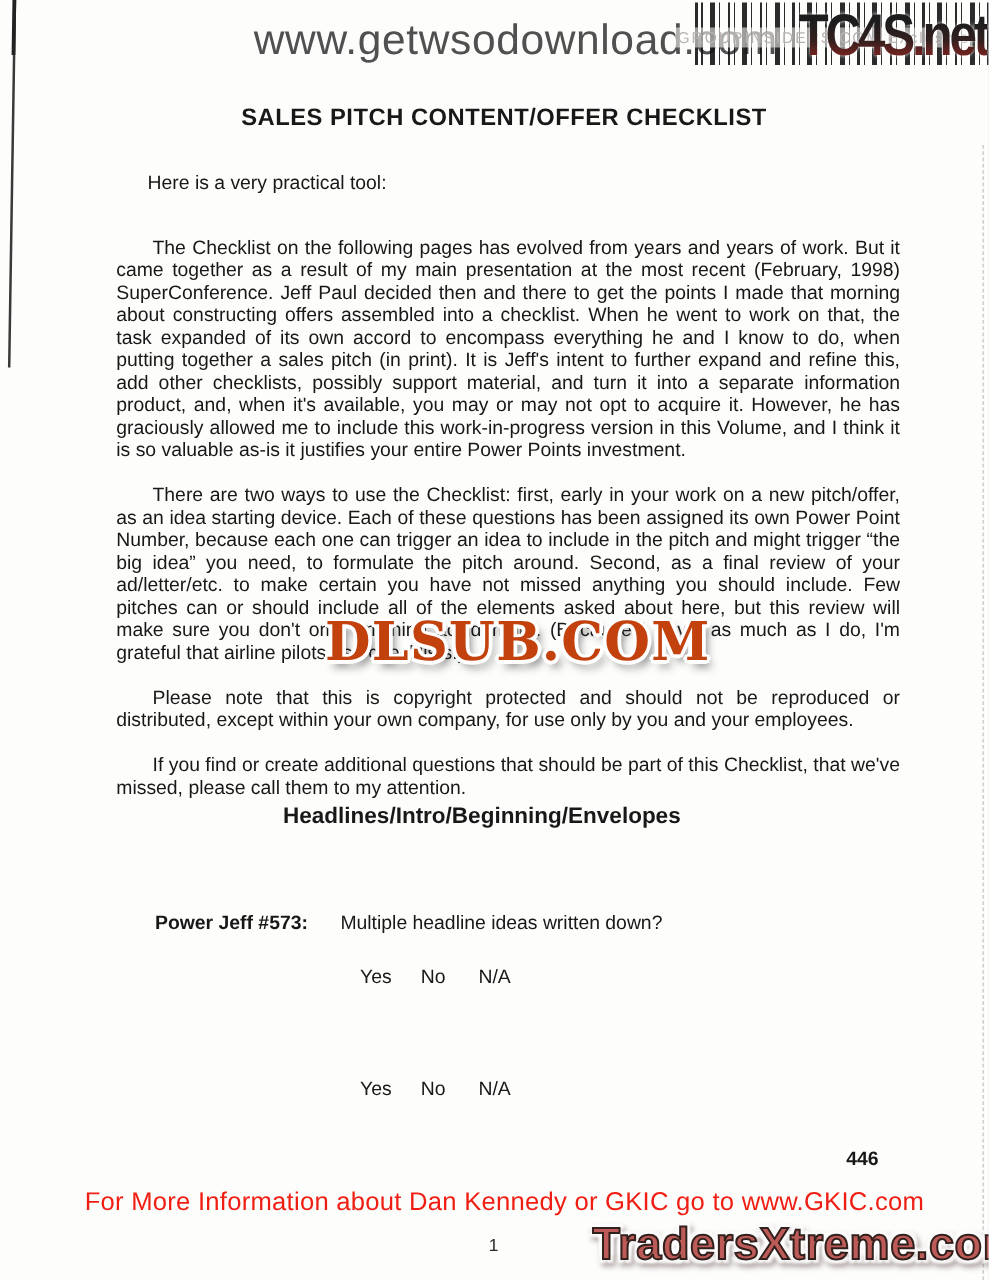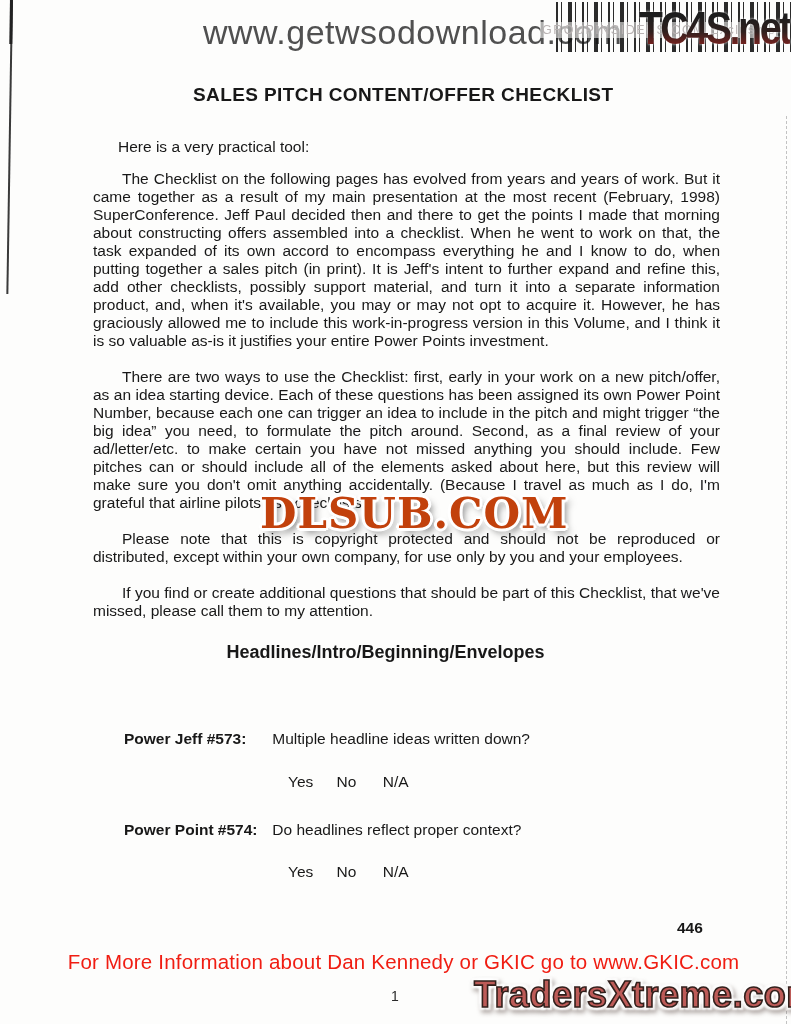--- a/index.html
+++ b/index.html
@@ -65,21 +65,21 @@
   
   .doc-title {
     position:absolute; top:84px; left:193px;
     font-size:19px; font-weight:bold; letter-spacing:0.4px;
     white-space:nowrap;
   }
   .body-text {
     position:absolute; top:138px; left:93px; width:627px;
     font-size:15.5px; line-height:18px; text-align:justify;
   }
-  .body-text .intro { text-indent:25px; margin-bottom:14px; text-align:left; }
+  .body-text .intro { text-indent:25px; margin-bottom:34px; text-align:left; }
   .body-text p.para { text-indent:29px; margin-bottom:18px; }
   .body-text p.para3 { margin-top:8px; }
 
   .section-heading {
     position:absolute; top:642px; left:0; width:771px;
     text-align:center; font-size:18px; font-weight:bold;
     white-space:nowrap;
   }
 
   .pp-row { position:absolute; left:124px; font-size:15.5px; white-space:nowrap; }
@@ -164,24 +164,20 @@
   <div class="pp-row" style="top:698px;">
     <span class="pp-label">Power Jeff #573:</span>
     <span class="pp-question">Multiple headline ideas written down?</span>
   </div>
   <div class="pp-options" style="top:736px;">
     <span class="opt-yes">Yes</span>
     <span class="opt-no">No</span>
     <span class="opt-na">N/A</span>
   </div>
 
-  <div class="pp-row" style="top:789px;">
-    <span class="pp-label">Power Point #574:</span>
-    <span class="pp-question">Do headlines reflect proper context?</span>
-  </div>
   <div class="pp-options" style="top:826px;">
     <span class="opt-yes">Yes</span>
     <span class="opt-no">No</span>
     <span class="opt-na">N/A</span>
   </div>
 
   <div class="book-page-num">446</div>
   <div class="gkic-line">For More Information about Dan Kennedy or GKIC go to www.GKIC.com</div>
   <div class="sheet-num">1</div>
   <div class="wm-traders">TradersXtreme.com</div>

